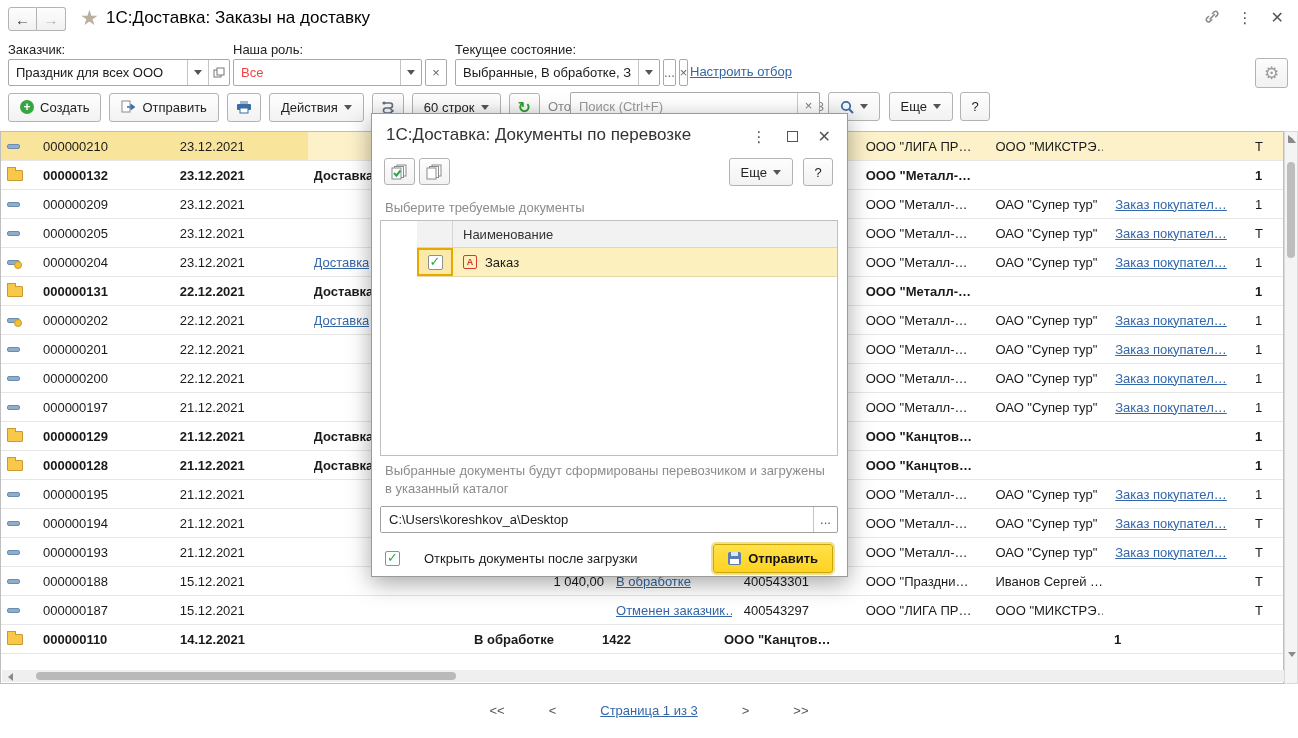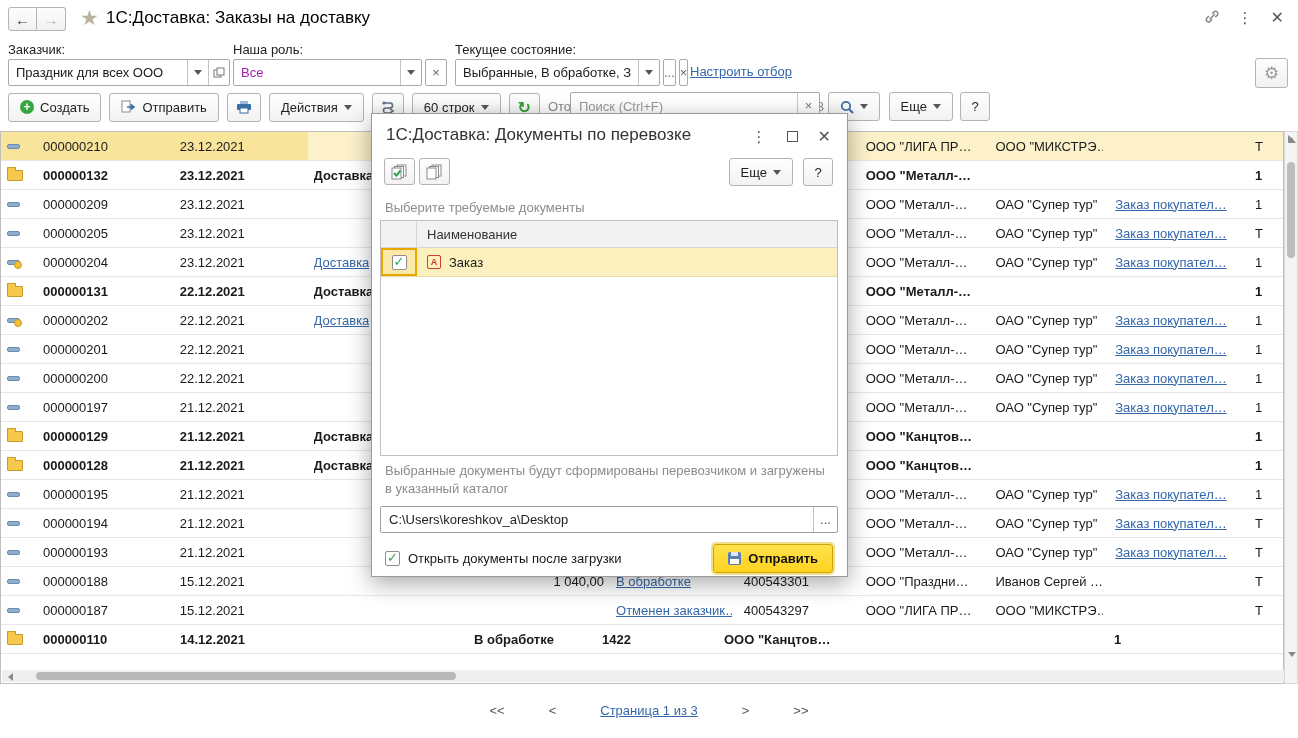--- a/index.html
+++ b/index.html
@@ -18,21 +18,21 @@
   .wintitle { position:absolute; left:106px; top:8px; font-size:17px; color:#000; }
   .winicons { position:absolute; right:14px; top:8px; display:flex; gap:18px; align-items:center; color:#6e6e6e; }
   .kebab { font-size:15px; color:#555; letter-spacing:0; }
   .wclose { font-size:16px; color:#555; }
 
   
   .flabel { position:absolute; top:42px; font-size:13px; color:#222; }
   .fieldrow { position:absolute; top:59px; height:27px; display:flex; align-items:stretch; }
   .fbox { display:flex; align-items:stretch; border:1px solid #a9a9a9; border-radius:2px; background:#fff; }
   .fval { display:flex; align-items:center; padding:0 7px; white-space:nowrap; overflow:hidden; }
-  .fval.ph { color:#a21caf; }
+  .fval.ph { color:#ef4444; }
   .fseg { width:21px; border-left:1px solid #c4c4c4; display:flex; align-items:center; justify-content:center; color:#666; }
   .sqbtn { width:22px; border:1px solid #a9a9a9; border-radius:2px; background:#fff; margin-left:3px;
     display:flex; align-items:center; justify-content:center; color:#666; }
   .caret { width:0; height:0; border-left:4px solid transparent; border-right:4px solid transparent; border-top:5px solid #555; }
   .linkt { color:#3567A8; text-decoration:underline; cursor:pointer; white-space:nowrap; }
   .gearbtn { position:absolute; right:10px; top:58px; width:33px; height:30px; border:1px solid #b3b3b3;
     border-radius:3px; background:linear-gradient(#fdfdfd,#f1f1f1); display:flex; align-items:center; justify-content:center;
     color:#9a9a9a; font-size:17px; }
 
   
@@ -88,38 +88,38 @@
   .dialog { position:absolute; left:371px; top:113px; width:477px; height:464px; background:#fff;
     border:1px solid #9a9a9a; box-shadow:0 6px 22px rgba(0,0,0,.35); z-index:50; }
   .dtitle { position:absolute; left:14px; top:11px; font-size:17px; color:#333; }
   .dicons { position:absolute; right:16px; top:13px; display:flex; gap:20px; align-items:center; color:#555; }
   .maxbox { width:11px; height:11px; border:1.5px solid #555; }
   .dtools { position:absolute; left:12px; top:44px; display:flex; gap:4px; }
   .smbtn { width:31px; height:27px; border:1px solid #b3b3b3; border-radius:3px; background:linear-gradient(#fefefe,#f2f2f2);
     display:flex; align-items:center; justify-content:center; }
   .dtopright { position:absolute; right:14px; top:44px; display:flex; gap:10px; }
   .dprompt { position:absolute; left:13px; top:86px; color:#8c8c8c; }
-  .dlist { position:absolute; left:8px; top:106px; width:458px; height:236px; border:1px solid #bfbfbf; background:#fff; }
+  .dlist { position:absolute; left:8px; top:106px; width:458px; height:236px; border:1px solid #bfbfbf; background:#fff;padding-left:36px; }
   .dlhead { display:flex; height:27px; background:#f2f2f2; border-bottom:1px solid #d6d6d6; align-items:center; }
   .dlhead .c0 { width:36px; height:100%; border-right:1px solid #d6d6d6; }
   .dlhead .c1 { padding-left:10px; color:#333; }
   .dlrow { display:flex; height:29px; background:#FCF0BF; border-bottom:1px solid #e6d9a8; align-items:stretch; }
   .dlrow .c0 { width:36px; display:flex; align-items:center; justify-content:center; border:2px solid #E8A800; background:#FBE9A9; }
   .dlrow .c1 { display:flex; align-items:center; gap:8px; padding-left:10px; }
   .chk { width:15px; height:15px; background:#fff; border:1px solid #8f8f8f; border-radius:2px; position:relative; }
   .chk.on::after { content:"✓"; position:absolute; left:1px; top:-2px; color:#2EA44F; font-weight:bold; font-size:13px; }
   .pdfic { width:14px; height:14px; border:1.5px solid #D03B2F; border-radius:2px; color:#D03B2F; font-weight:bold;
     font-size:9px; display:flex; align-items:center; justify-content:center; }
   .dinfo { position:absolute; left:13px; top:348px; width:440px; color:#8c8c8c; line-height:18px; }
   .dpath { position:absolute; left:8px; top:392px; width:458px; height:27px; border:1px solid #a0a0a0; border-radius:2px;
     display:flex; align-items:stretch; background:#fff; }
   .dpath input { flex:1; border:none; outline:none; padding:0 8px; font:inherit; color:#222; }
   .dots3 { width:24px; border-left:1px solid #c4c4c4; display:flex; align-items:center; justify-content:center; color:#555; }
   .dbottom { position:absolute; left:13px; top:430px; right:14px; display:flex; align-items:center; justify-content:space-between; }
-  .chkline { display:flex; align-items:center; gap:8px; }
+  .chkline { display:flex; align-items:center; gap:24px; }
   .loadbtn { display:flex; align-items:center; gap:7px; height:29px; padding:0 14px; background:linear-gradient(#FFE14A,#FFD321);
     border:1px solid #C9A60B; border-radius:3px; font-weight:bold; color:#111; box-shadow:0 0 0 2px #f3df89; }
   .floppy { width:13px; height:13px; background:#5B7FB4; border-radius:2px; position:relative; }
   .floppy::before { content:""; position:absolute; left:3px; top:0; width:7px; height:4px; background:#dce6f2; }
   .floppy::after { content:""; position:absolute; left:2px; bottom:1px; width:9px; height:5px; background:#fff; }
   svg { display:block; }
 </style>
 </head>
 <body>
 

